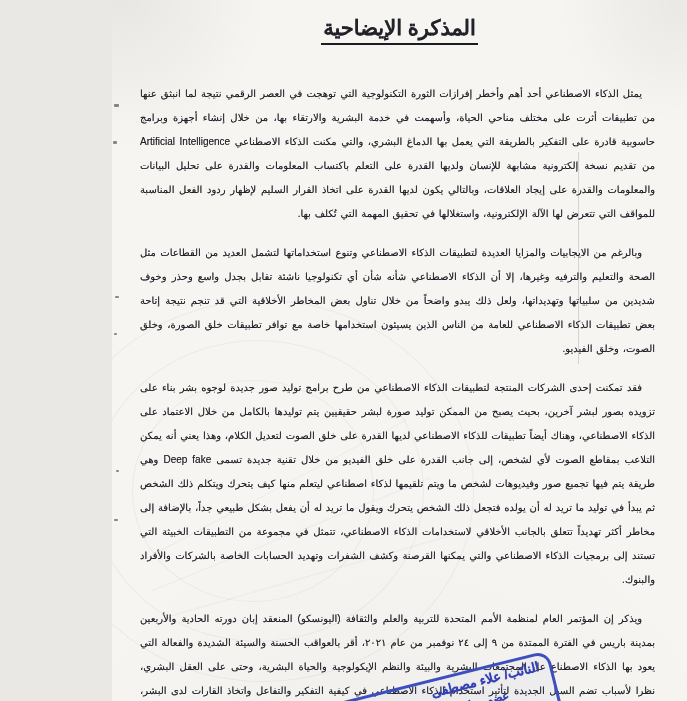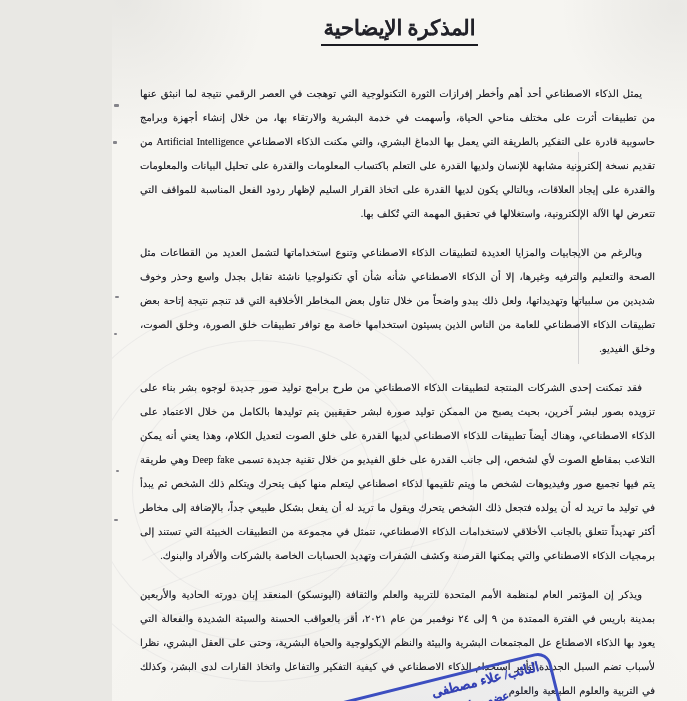--- a/index.html
+++ b/index.html
@@ -7,21 +7,21 @@
     position:relative;
     width:575px;height:701px;
     margin:0;
     overflow:hidden;
     background:
       radial-gradient(circle at 2% 0%, rgba(0,0,0,0.06), transparent 16%),
       radial-gradient(circle at 98% 1%, rgba(0,0,0,0.05), transparent 13%),
       radial-gradient(circle at 50% 120%, rgba(0,0,0,0.03), transparent 40%),
       #f6f5f1;
     direction:rtl;
-    font-family:Liberation Serif, serif;
+    font-family:Liberation Sans, sans-serif;
     color:#22222a;
   }
   .title{
     margin:16px auto 0 auto;
     text-align:center;
     font-size:21px;
     font-weight:bold;
     letter-spacing:0;
   }
   .title span{

